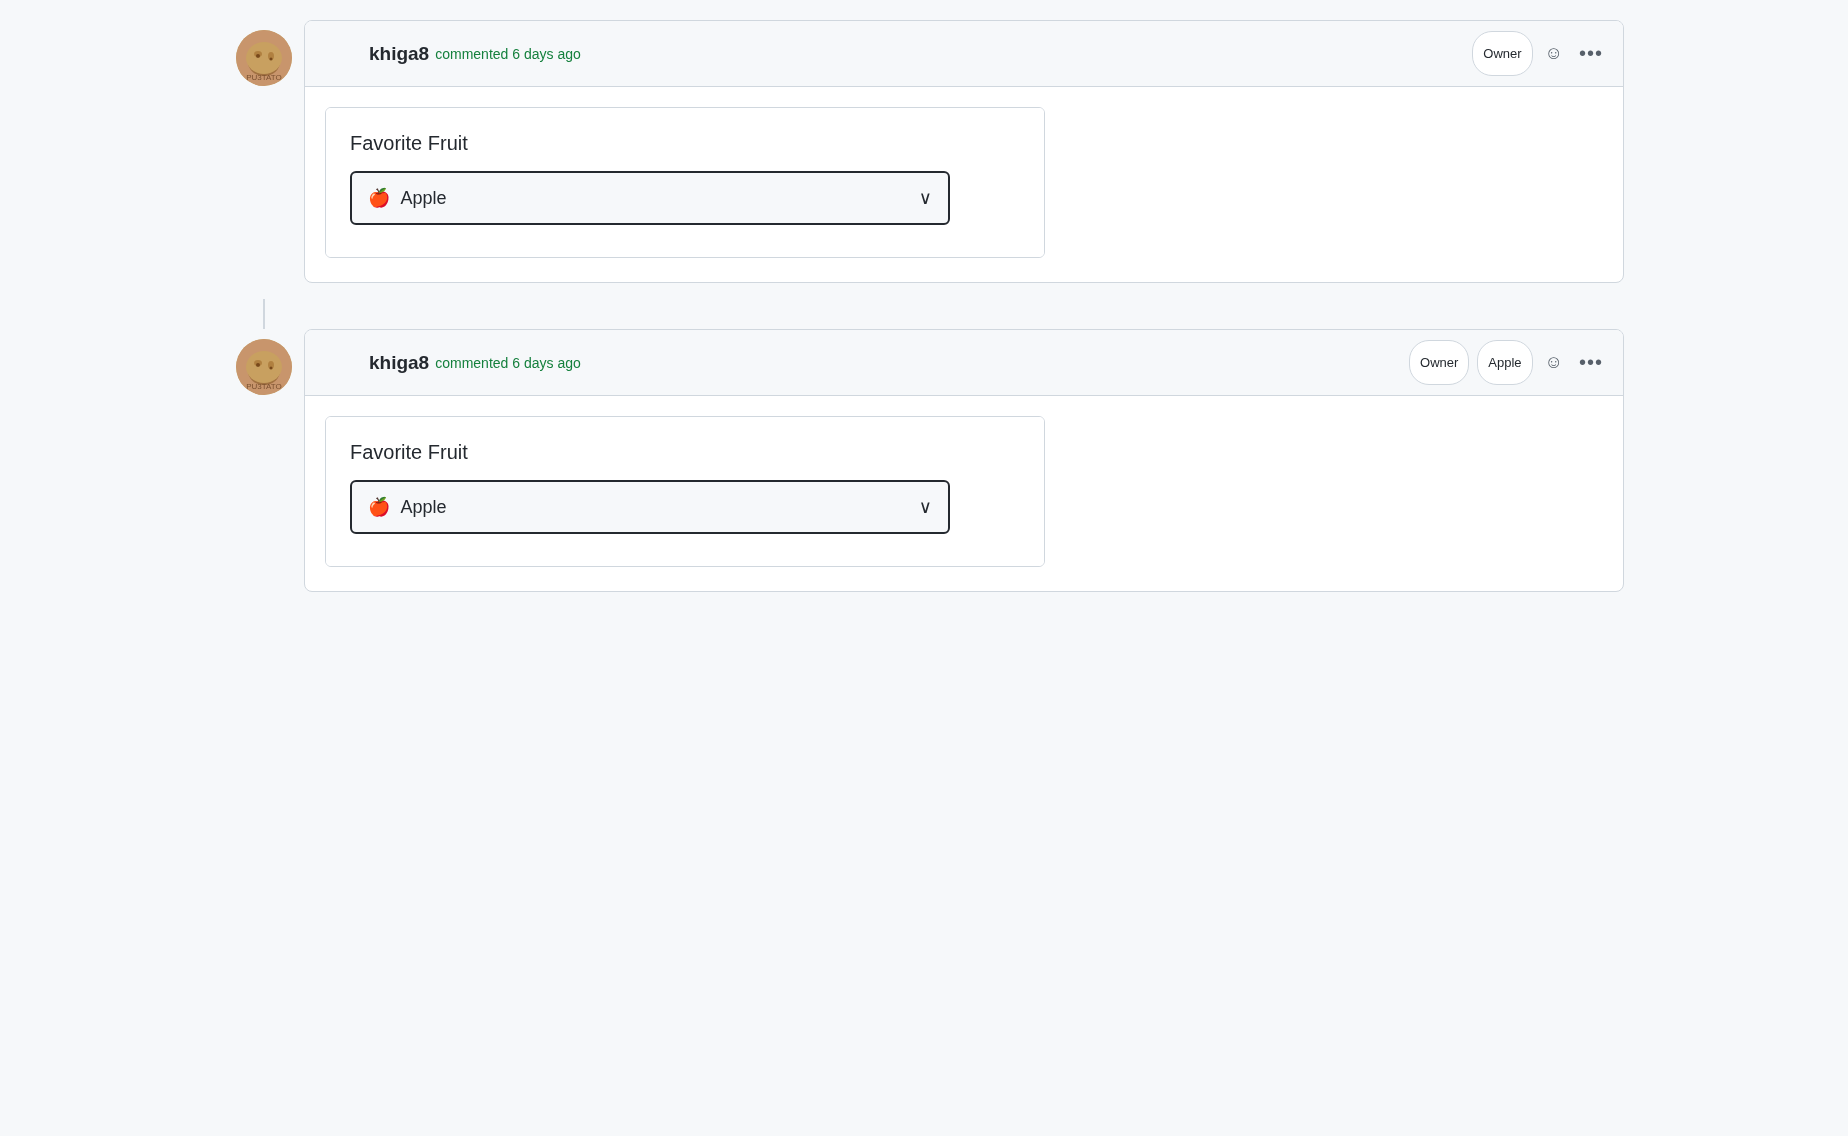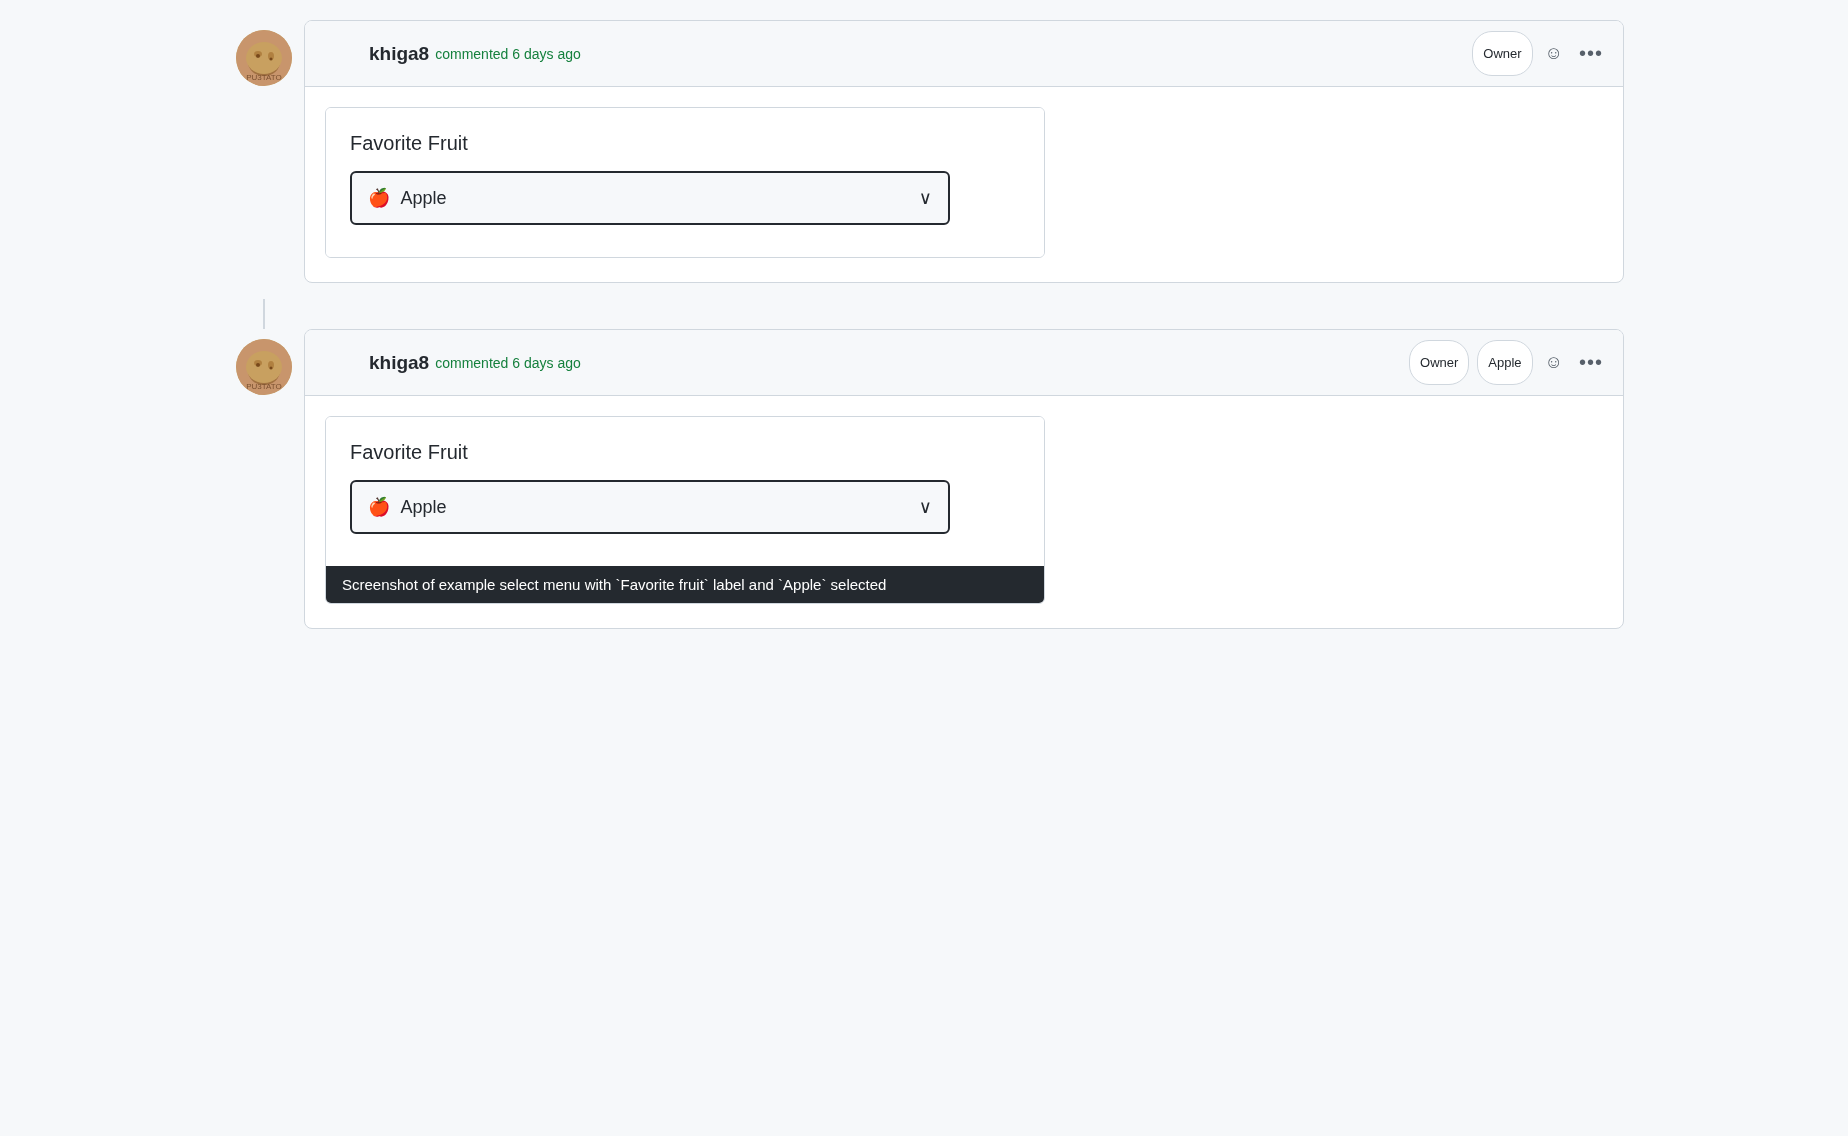--- a/index.html
+++ b/index.html
@@ -283,20 +283,19 @@
           <div class="screenshot-inner">
             <span class="form-label">Favorite Fruit</span>
             <div class="select-field">
               <div class="select-left">
                 <span>🍎</span>
                 <span>Apple</span>
               </div>
               <span class="chevron">∨</span>
             </div>
           </div>
-          <div class="screenshot-caption">Screenshot of example select menu with `Favorite fruit` label and `Apple` selected</div>
         </div>
       </div>
       <div class="spacer"></div>
     </div>
   </div>
 
 </div>
 
 </body></html>

